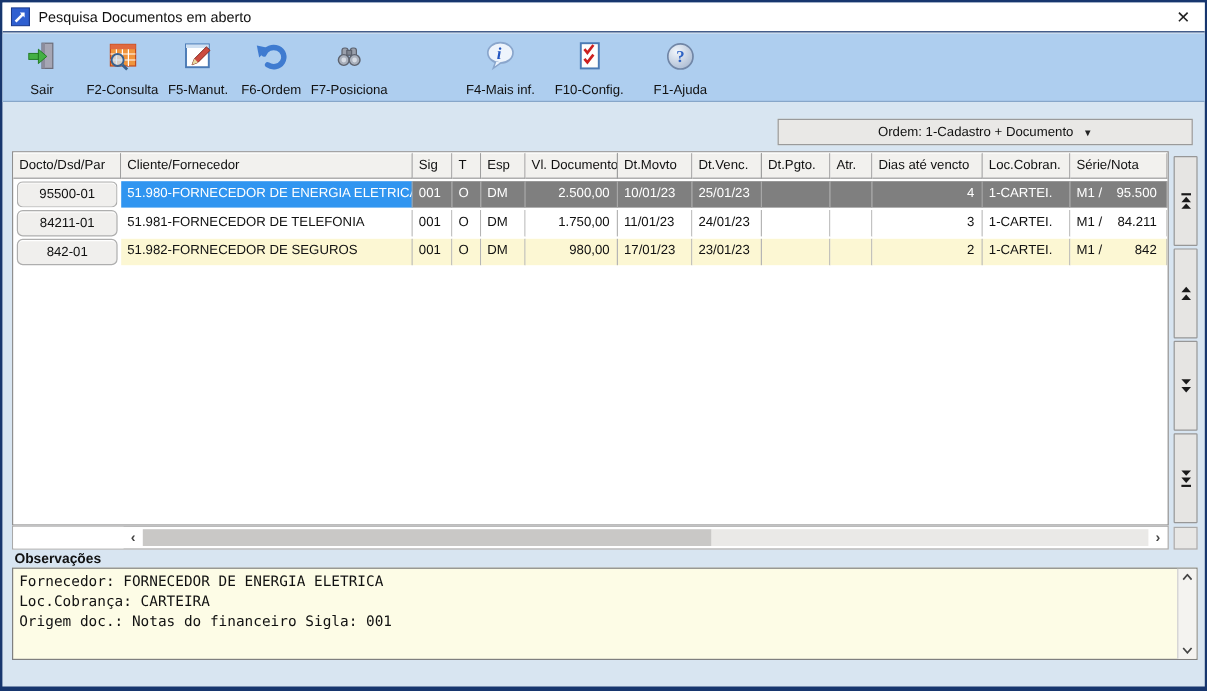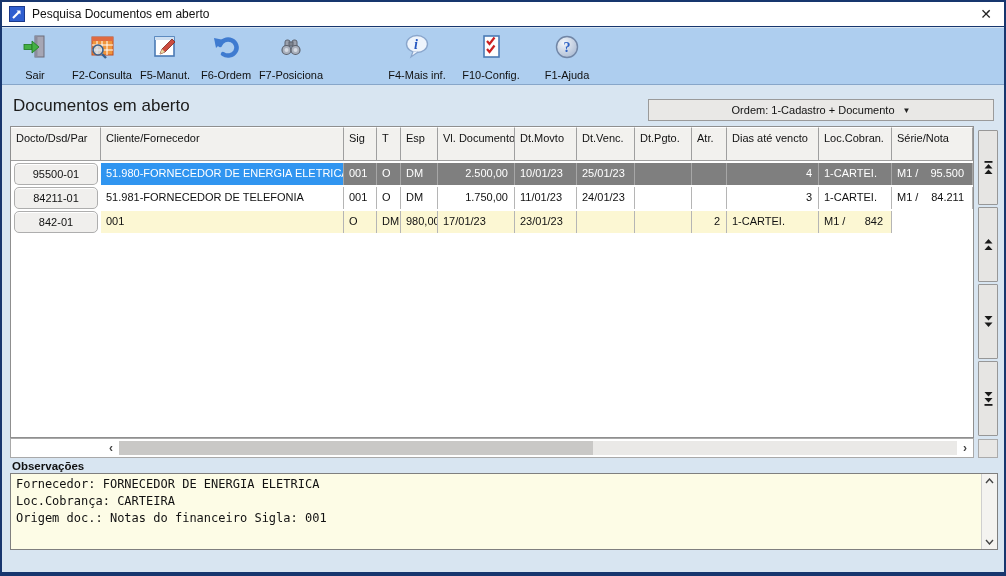--- a/index.html
+++ b/index.html
@@ -50,21 +50,21 @@
 
   
   .grid {
     position:absolute; left:8px; top:124px; width:964px; height:312px;
     background:#ffffff; border:1px solid #8f8f8f; overflow:hidden;
   }
   .grid-row {
     display:grid;
     grid-template-columns:90px 243px 33px 24px 37px 77px 62px 58px 57px 35px 92px 73px 1fr;
   }
-  .grid-head { height:34px; }
+  .grid-head { height:22px; }
   .grid-head .hcell {
     background:#f2f1ee; border-right:1px solid #9f9f9f; border-bottom:1px solid #9f9f9f;
     border-top:1px solid #ffffff;
     font-size:11px; color:#111; padding:4px 4px 0 5px; white-space:nowrap; overflow:hidden;
   }
   .grid-body .grid-row { height:22px; margin-top:2px; }
   .cell {
     font-size:11px; color:#111; padding:4px 4px 0 5px;
     border-right:1px solid #b5b5b5; white-space:nowrap; overflow:hidden;
   }
@@ -243,21 +243,20 @@
             </radialGradient>
           </defs>
           <circle cx="14" cy="14" r="10.5" fill="url(#hg)" stroke="#7186a6" stroke-width="1.4"></circle>
           <text x="14" y="19" font-family="Liberation Serif, serif" font-weight="bold" font-size="14" fill="#2e62c4" text-anchor="middle">?</text>
         </svg>
       </span>
       <span class="tb-label">F1-Ajuda</span>
     </div>
   </div>
 
-  <div class="section-title">Documentos em aberto</div>
   <div class="order-select">
     <span>Ordem: 1-Cadastro + Documento</span>
     <span class="caret">▼</span>
   </div>
 
   <div class="grid">
     <div class="grid-row grid-head">
       <div class="hcell">Docto/Dsd/Par</div>
       <div class="hcell">Cliente/Fornecedor</div>
       <div class="hcell">Sig</div>
@@ -308,20 +307,21 @@
         <div class="cell num">3</div>
         <div class="cell">1-CARTEI.</div>
         <div class="cell serie">
           <span>M1 /</span>
           <span>84.211</span>
         </div>
       </div>
 
       <div class="grid-row row-yellow">
         <div class="cell docto">842-01</div>
+        <div class="cell cliente">51.982-FORNECEDOR DE SEGUROS</div>
         <div class="cell">001</div>
         <div class="cell">O</div>
         <div class="cell">DM</div>
         <div class="cell num">980,00</div>
         <div class="cell">17/01/23</div>
         <div class="cell">23/01/23</div>
         <div class="cell"></div>
         <div class="cell"></div>
         <div class="cell num">2</div>
         <div class="cell">1-CARTEI.</div>

